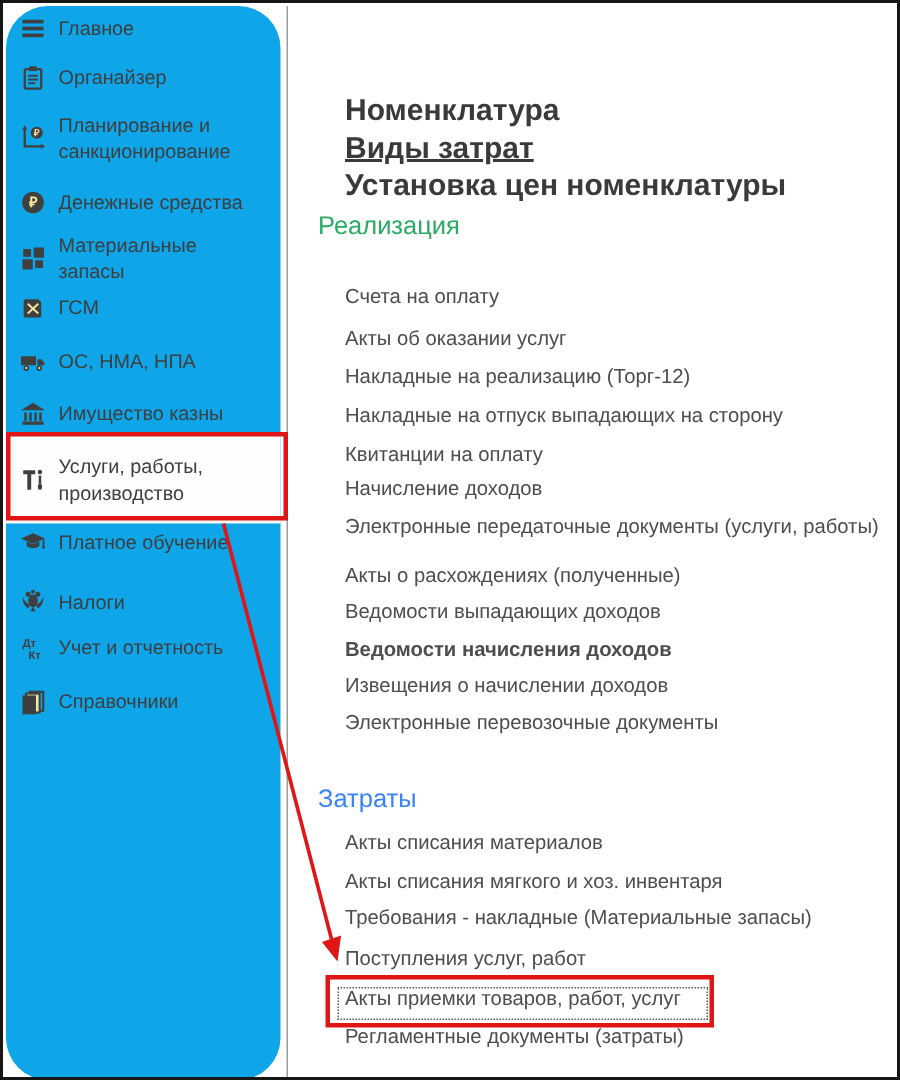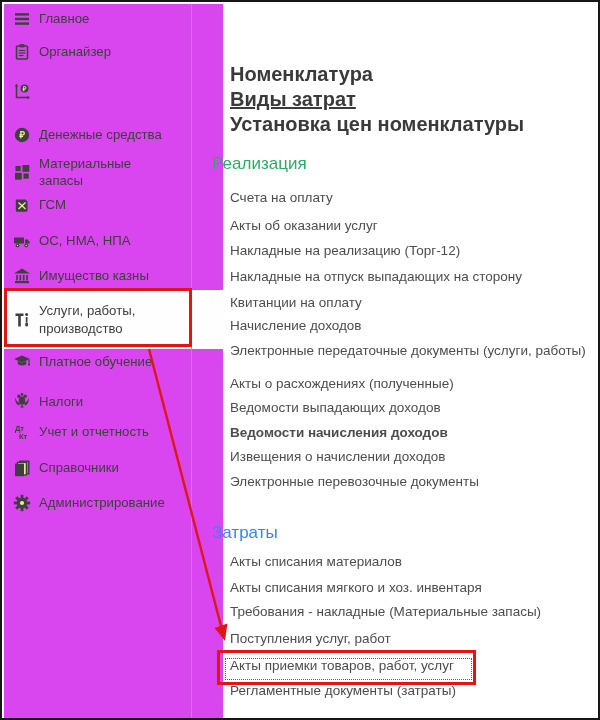--- a/index.html
+++ b/index.html
@@ -2,21 +2,21 @@
 <html><head>
 <meta charset="utf-8">
 <style>
   html,body{margin:0;padding:0;background:#e9e9e9;}
   .page{
     position:relative;width:600px;height:720px;box-sizing:border-box;
     border:2px solid #161616;background:#ffffff;overflow:hidden;
     font-family:"Liberation Sans", sans-serif;
   }
   
-  .sidebar{position:absolute;left:2px;top:2px;width:219px;height:716px;background:#d946ef;}
+  .sidebar{position:absolute;left:2px;top:2px;width:183px;height:716px;background:#0ea5e9;border-radius:28px;}
   .side-divider{position:absolute;left:189px;top:2px;width:1px;height:716px;background:#9c9c9c;}
   .side-item{
     position:absolute;left:0;width:100%;display:flex;align-items:center;
     cursor:pointer;color:#3e3e3e;font-size:13.2px;line-height:1.32;
   }
   .side-item.selected{background:#fefefe;}
   .side-icon{width:20px;min-width:20px;height:20px;margin-left:8px;display:flex;align-items:center;justify-content:center;}
   .side-icon svg{display:block;}
   .side-label{margin-left:7px;width:128px;}
   
@@ -70,20 +70,21 @@
               <path d="M3.5 2.5 V14.5 H15"></path>
             </g>
             <g fill="#3f3f3f">
               <polygon points="3.5,0.5 1.8,3.5 5.2,3.5"></polygon>
               <polygon points="17.2,14.5 14.2,12.8 14.2,16.2"></polygon>
               <circle cx="11.5" cy="5.5" r="4"></circle>
             </g>
             <text x="11.5" y="7.6" font-size="6.4" font-weight="bold" fill="#f6e7a0" text-anchor="middle">₽</text>
           </svg>
         </span>
+        <span class="side-label">Планирование и санкционирование</span>
       </div>
       <div class="side-item" style="top: 118px; height: 26px;">
         <span class="side-icon">
           <svg width="18" height="18">
             <circle cx="9" cy="9" r="7.2" fill="#3f3f3f"></circle>
             <text x="9.2" y="12.2" font-size="9.5" font-weight="bold" fill="#f6e7a0" text-anchor="middle">₽</text>
           </svg>
         </span>
         <span class="side-label">Денежные средства</span>
       </div>
@@ -198,45 +199,28 @@
       <div class="side-item" style="top: 451px; height: 26px;">
         <span class="side-icon">
           <svg width="18" height="18">
             <rect x="6.8" y="2.2" width="9" height="12.6" fill="none" stroke="#3f3f3f" stroke-width="1.4"></rect>
             <rect x="4.4" y="3.4" width="9" height="12.6" fill="#f6e7a0" stroke="#3f3f3f" stroke-width="1.4"></rect>
             <rect x="2" y="4.6" width="9" height="12.6" fill="#3f3f3f"></rect>
           </svg>
         </span>
         <span class="side-label">Справочники</span>
       </div>
-      <div class="side-item" style="top: 486px; height: 26px;">
-        <span class="side-icon">
-          <svg width="18" height="18">
-            <g fill="#3f3f3f">
-              <g transform="translate(9,9)">
-                <rect x="-1.4" y="-8.2" width="2.8" height="16.4"></rect>
-                <rect x="-1.4" y="-8.2" width="2.8" height="16.4" transform="rotate(45)"></rect>
-                <rect x="-1.4" y="-8.2" width="2.8" height="16.4" transform="rotate(90)"></rect>
-                <rect x="-1.4" y="-8.2" width="2.8" height="16.4" transform="rotate(135)"></rect>
-              </g>
-              <circle cx="9" cy="9" r="5.4"></circle>
-            </g>
-            <circle cx="9" cy="9" r="2.1" fill="#f6e7a0"></circle>
-          </svg>
-        </span>
-        <span class="side-label">Администрирование</span>
-      </div>
     </div>
   <div class="side-divider"></div>
 
   <div id="content">
       <div class="entry bold" style="top: 61px; left: 228px;">Номенклатура</div>
       <div class="entry bold" style="top: 86px; left: 228px; text-decoration: underline;">Виды затрат</div>
       <div class="entry bold" style="top: 111px; left: 228px;">Установка цен номенклатуры</div>
-      <div class="entry header" style="top: 152px; left: 210px; color: rgb(43, 171, 99);">Реализация</div>
+      <div class="entry header" style="top: 139px; left: 210px; color: rgb(43, 171, 99);">Реализация</div>
       <div class="entry link" style="top: 188px; left: 228px;">Счета на оплату</div>
       <div class="entry link" style="top: 216px; left: 228px;">Акты об оказании услуг</div>
       <div class="entry link" style="top: 241px; left: 228px;">Накладные на реализацию (Торг-12)</div>
       <div class="entry link" style="top: 267px; left: 228px;">Накладные на отпуск выпадающих на сторону</div>
       <div class="entry link" style="top: 293px; left: 228px;">Квитанции на оплату</div>
       <div class="entry link" style="top: 316px; left: 228px;">Начисление доходов</div>
       <div class="entry link" style="top: 341px; left: 228px;">Электронные передаточные документы (услуги, работы)</div>
       <div class="entry link" style="top: 374px; left: 228px;">Акты о расхождениях (полученные)</div>
       <div class="entry link" style="top: 398px; left: 228px;">Ведомости выпадающих доходов</div>
       <div class="entry link" style="top: 423px; left: 228px; font-weight: bold;">Ведомости начисления доходов</div>

